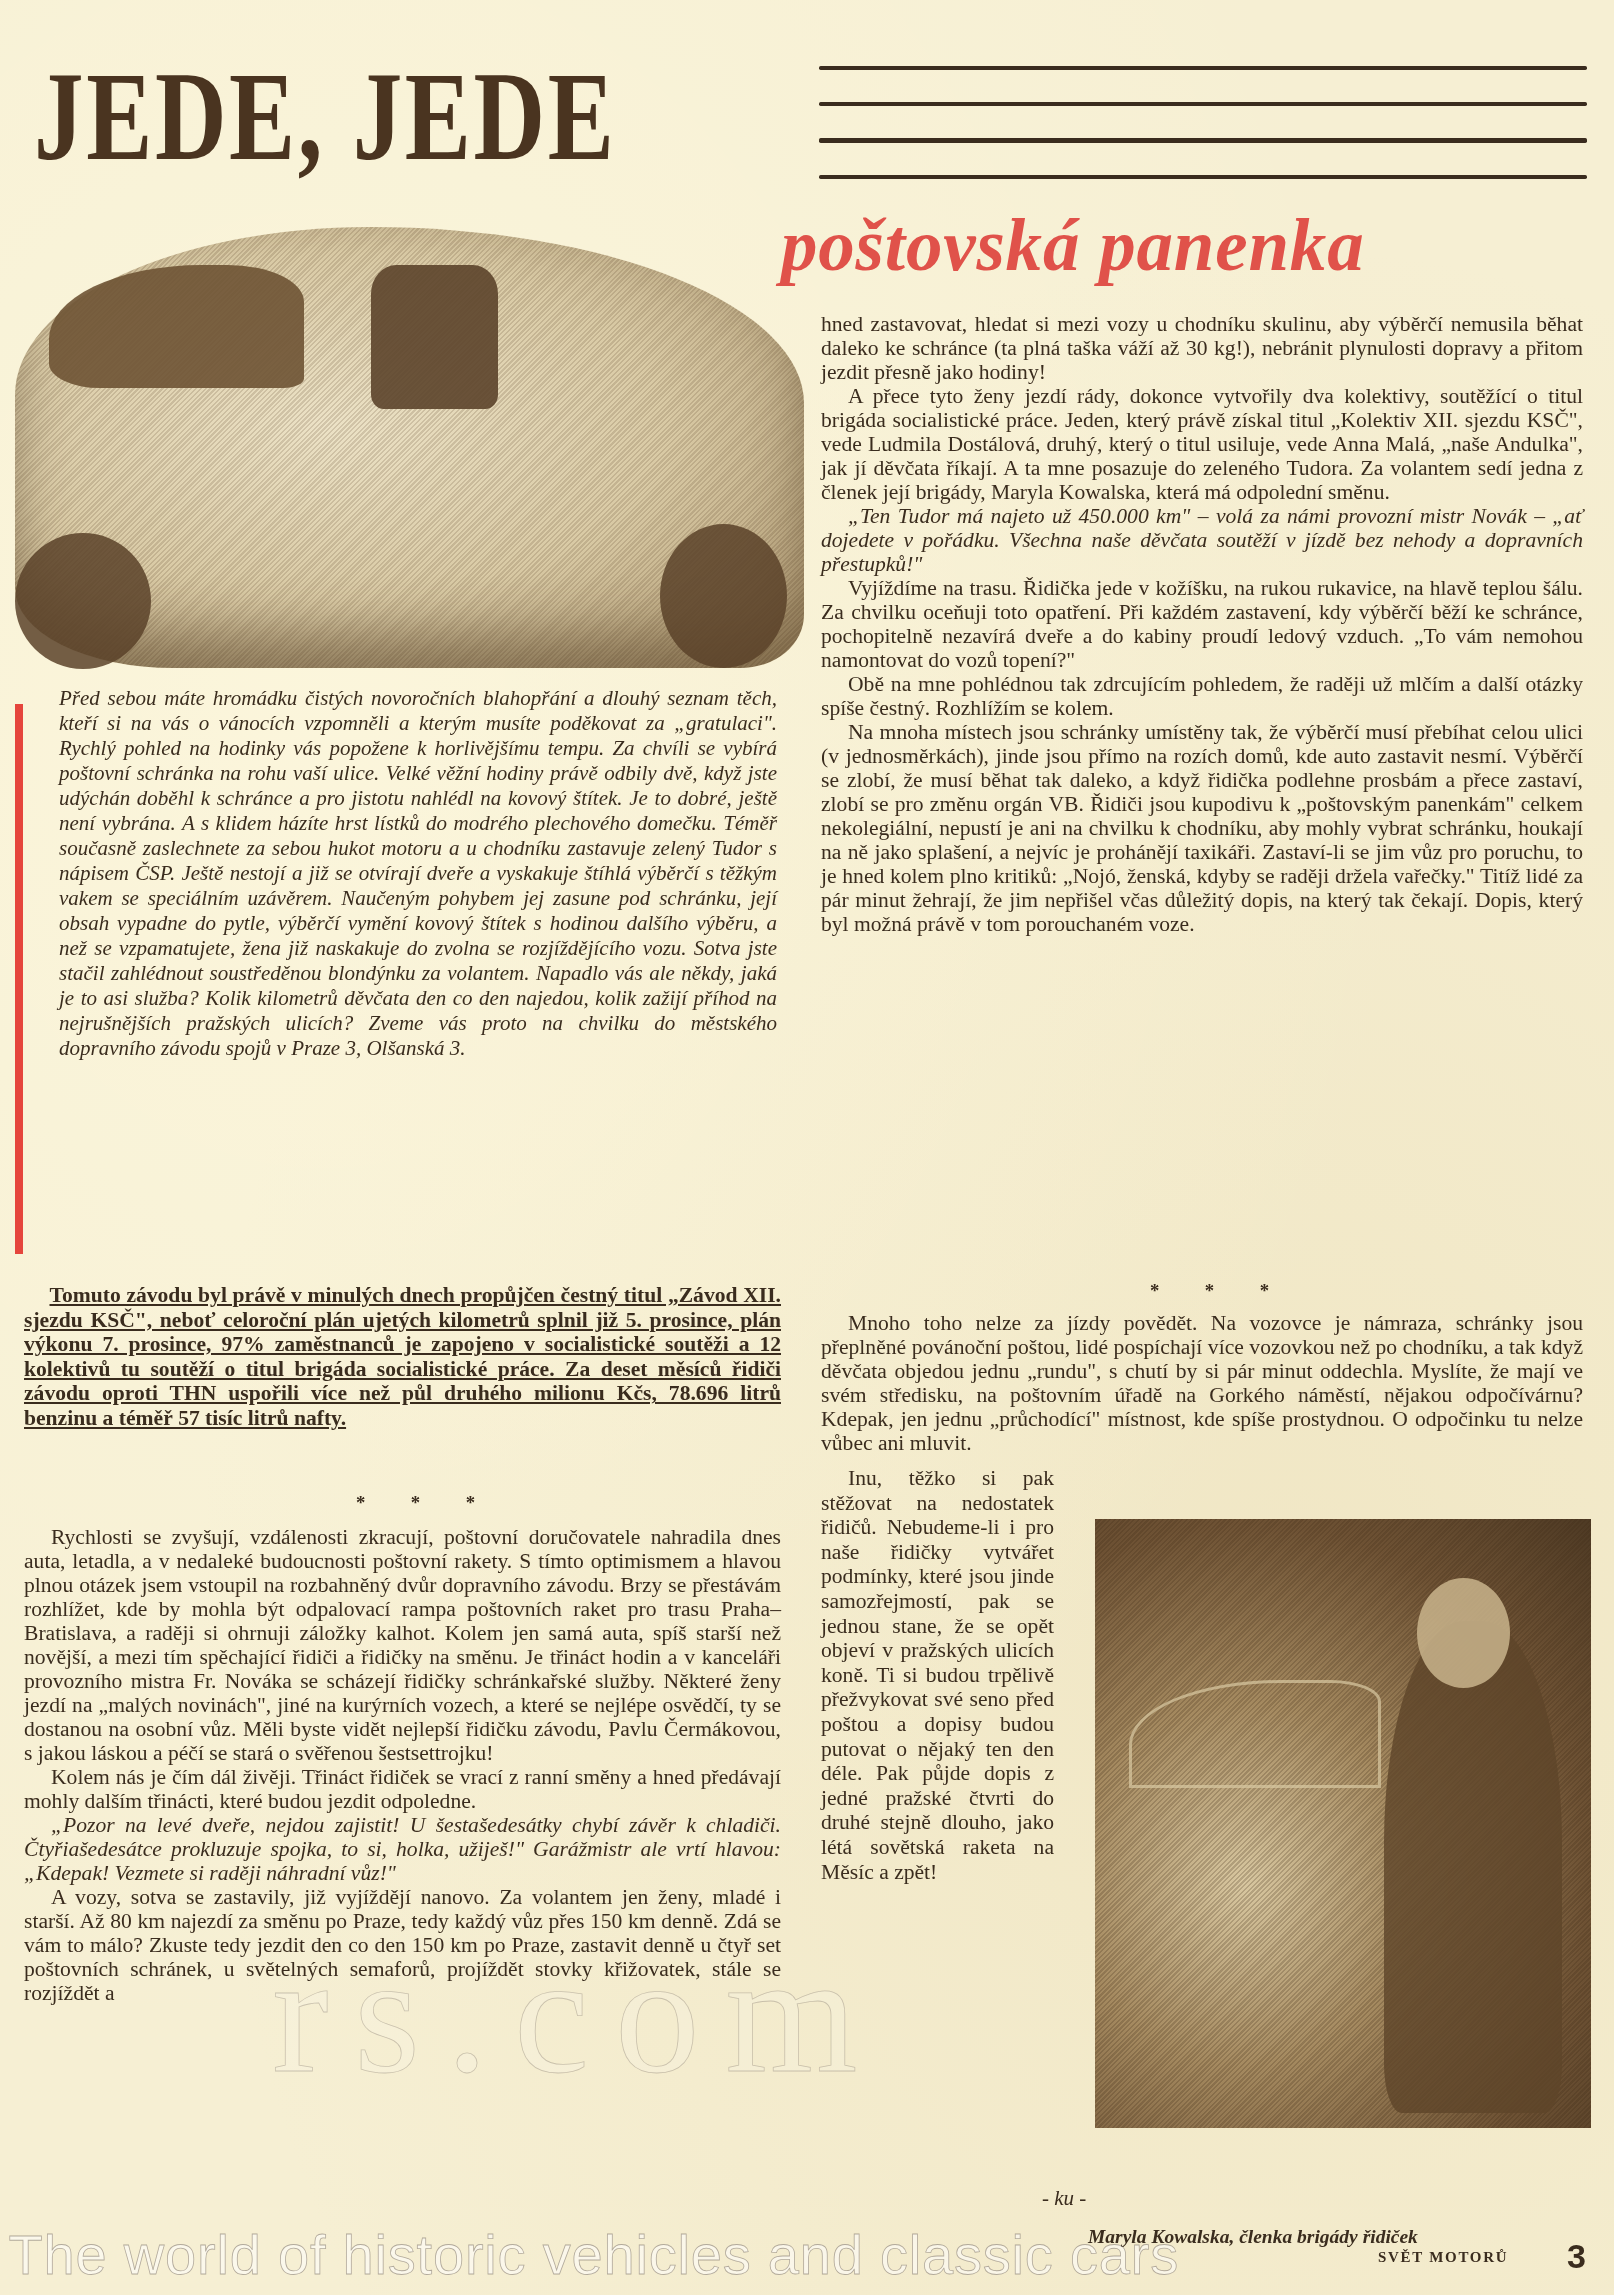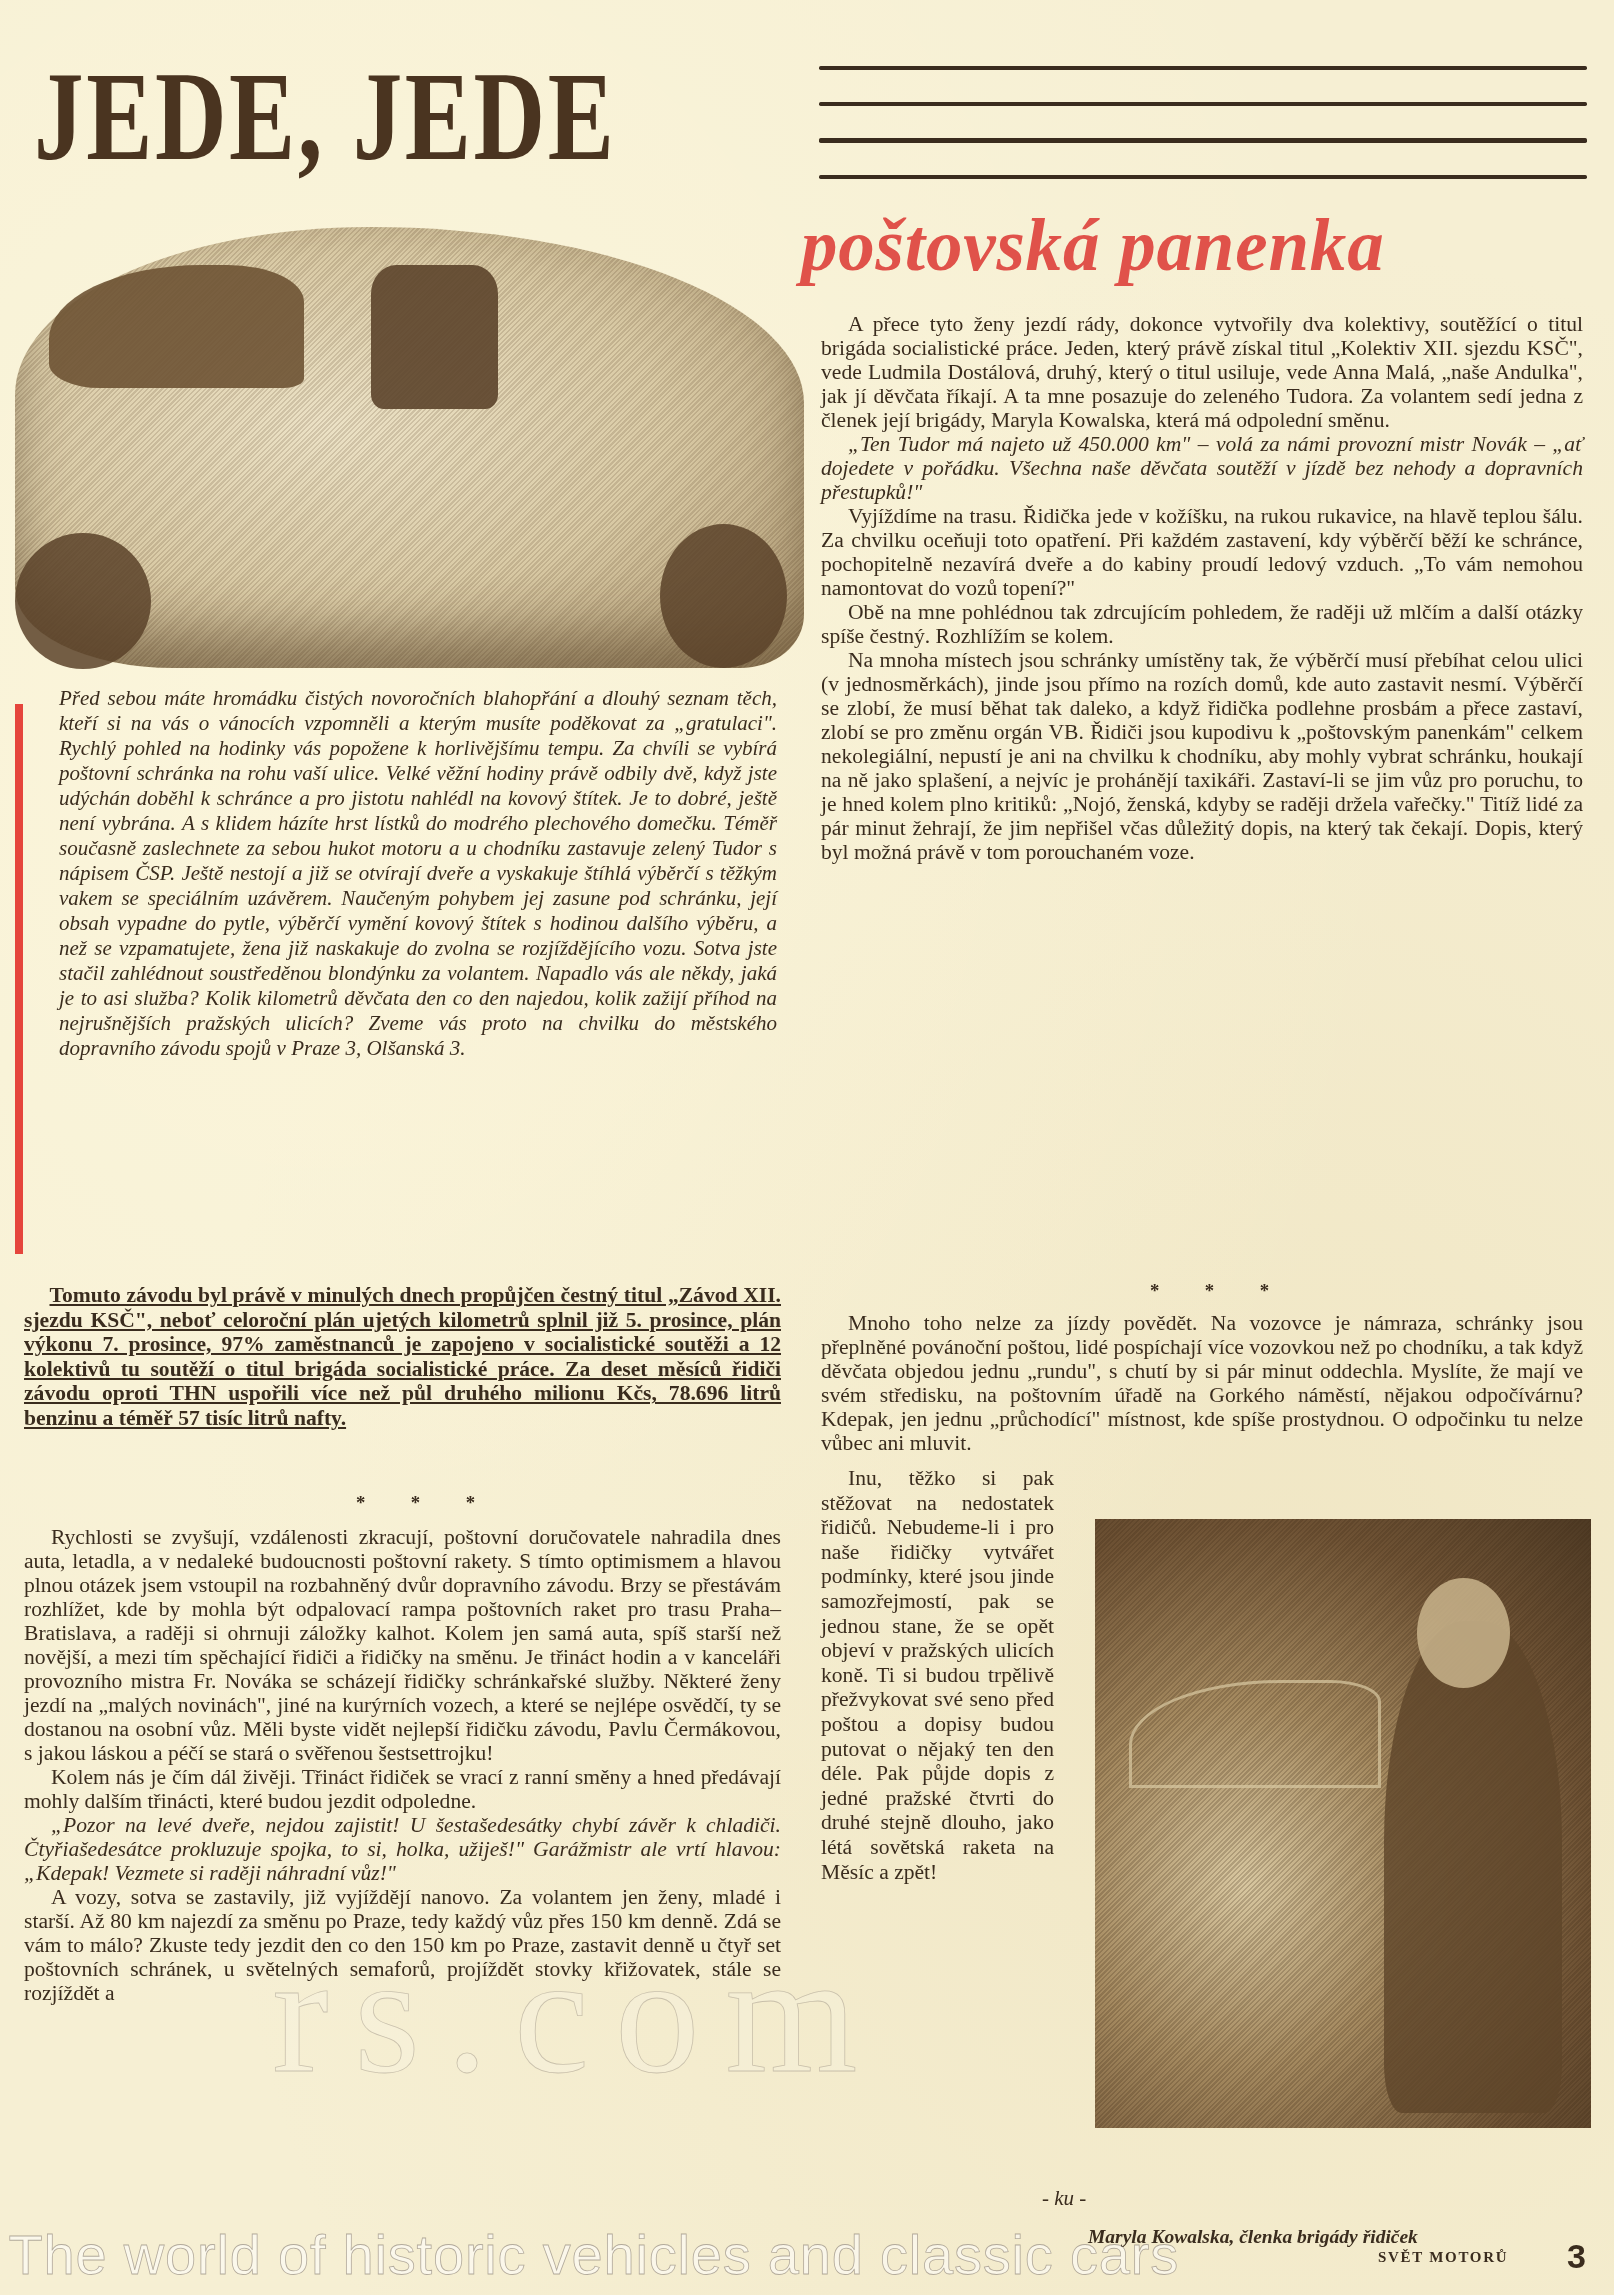--- a/index.html
+++ b/index.html
@@ -9,21 +9,21 @@
     background:
       radial-gradient(ellipse at 20% 30%, rgba(255,250,225,0.6), transparent 60%),
       radial-gradient(ellipse at 80% 70%, rgba(230,215,170,0.35), transparent 60%),
       #f6efd3;}
   .headline{position:absolute;left:34px;top:53px;font-family:"Liberation Serif","DejaVu Serif",serif;
     font-weight:bold;font-size:127px;letter-spacing:3.4px;color:#4a3420;line-height:1;
     transform:scaleX(0.78);transform-origin:left top;white-space:nowrap;}
   .rules{position:absolute;left:819px;top:66px;width:768px;}
   .rules div{height:4.2px;background:#3a2c1e;margin-bottom:32px;border-radius:1.7px;}
   .subhead{position:absolute;left:781px;top:204px;font-family:"Liberation Serif","DejaVu Serif",serif;
-    font-style:italic;font-weight:bold;font-size:73px;color:#e0524a;letter-spacing:0.8px;white-space:nowrap;margin-left:20px;}
+    font-style:italic;font-weight:bold;font-size:73px;color:#e0524a;letter-spacing:0.8px;white-space:nowrap;}
   .photo-van{position:absolute;left:15.3px;top:227px;width:789px;height:441px;
     border-radius:45% 55% 8% 20% / 38% 40% 12% 18%;
     background:
       repeating-linear-gradient(135deg, rgba(90,65,40,0.18) 0 1.7px, transparent 1.7px 3.4px),
       radial-gradient(ellipse at 40% 45%, #ece2c6 0%, #d9caa5 50%, #a8916a 100%);
     box-shadow: inset 0 -34px 51px rgba(80,60,35,0.45);}
   .van-window1{position:absolute;left:34px;top:38px;width:255px;height:123px;background:#6e5334;
     border-radius:60% 30% 8% 20%;opacity:.9;}
   .van-window2{position:absolute;left:356px;top:38px;width:127px;height:144px;background:#5c442b;border-radius:20% 20% 10% 10%;opacity:.9;}
   .van-wheel1{position:absolute;left:0;top:306px;width:136px;height:136px;background:#5a4229;border-radius:50%;opacity:.85;}
@@ -83,20 +83,21 @@
   <div class="stars" style="left:356px;top:1492px;">* * *</div>
 
   <div class="col left2">
     <p>Rychlosti se zvyšují, vzdálenosti zkracují, poštovní doručovatele nahradila dnes auta, letadla, a v nedaleké budoucnosti poštovní rakety. S tímto optimismem a hlavou plnou otázek jsem vstoupil na rozbahněný dvůr dopravního závodu. Brzy se přestávám rozhlížet, kde by mohla být odpalovací rampa poštovních raket pro trasu Praha–Bratislava, a raději si ohrnuji záložky kalhot. Kolem jen samá auta, spíš starší než novější, a mezi tím spěchající řidiči a řidičky na směnu. Je třináct hodin a v kanceláři provozního mistra Fr. Nováka se scházejí řidičky schránkařské služby. Některé ženy jezdí na „malých novinách", jiné na kurýrních vozech, a které se nejlépe osvědčí, ty se dostanou na osobní vůz. Měli byste vidět nejlepší řidičku závodu, Pavlu Čermákovou, s jakou láskou a péčí se stará o svěřenou šestsettrojku!</p>
     <p>Kolem nás je čím dál živěji. Třináct řidiček se vrací z ranní směny a hned předávají mohly dalším třinácti, které budou jezdit odpoledne.</p>
     <p style="font-style:italic">„Pozor na levé dveře, nejdou zajistit! U šestašedesátky chybí závěr k chladiči. Čtyřiašedesátce prokluzuje spojka, to si, holka, užiješ!" Garážmistr ale vrtí hlavou: „Kdepak! Vezmete si raději náhradní vůz!"</p>
     <p>A vozy, sotva se zastavily, již vyjíždějí nanovo. Za volantem jen ženy, mladé i starší. Až 80 km najezdí za směnu po Praze, tedy každý vůz přes 150 km denně. Zdá se vám to málo? Zkuste tedy jezdit den co den 150 km po Praze, zastavit denně u čtyř set poštovních schránek, u světelných semaforů, projíždět stovky křižovatek, stále se rozjíždět a</p>
   </div>
 
   <div class="col right1">
+    <p class="noindent">hned zastavovat, hledat si mezi vozy u chodníku skulinu, aby výběrčí nemusila běhat daleko ke schránce (ta plná taška váží až 30 kg!), nebránit plynulosti dopravy a přitom jezdit přesně jako hodiny!</p>
     <p>A přece tyto ženy jezdí rády, dokonce vytvořily dva kolektivy, soutěžící o titul brigáda socialistické práce. Jeden, který právě získal titul „Kolektiv XII. sjezdu KSČ", vede Ludmila Dostálová, druhý, který o titul usiluje, vede Anna Malá, „naše Andulka", jak jí děvčata říkají. A ta mne posazuje do zeleného Tudora. Za volantem sedí jedna z členek její brigády, Maryla Kowalska, která má odpolední směnu.</p>
     <p style="font-style:italic">„Ten Tudor má najeto už 450.000 km" – volá za námi provozní mistr Novák – „ať dojedete v pořádku. Všechna naše děvčata soutěží v jízdě bez nehody a dopravních přestupků!"</p>
     <p>Vyjíždíme na trasu. Řidička jede v kožíšku, na rukou rukavice, na hlavě teplou šálu. Za chvilku oceňuji toto opatření. Při každém zastavení, kdy výběrčí běží ke schránce, pochopitelně nezavírá dveře a do kabiny proudí ledový vzduch. „To vám nemohou namontovat do vozů topení?"</p>
     <p>Obě na mne pohlédnou tak zdrcujícím pohledem, že raději už mlčím a další otázky spíše čestný. Rozhlížím se kolem.</p>
     <p>Na mnoha místech jsou schránky umístěny tak, že výběrčí musí přebíhat celou ulici (v jednosměrkách), jinde jsou přímo na rozích domů, kde auto zastavit nesmí. Výběrčí se zlobí, že musí běhat tak daleko, a když řidička podlehne prosbám a přece zastaví, zlobí se pro změnu orgán VB. Řidiči jsou kupodivu k „poštovským panenkám" celkem nekolegiální, nepustí je ani na chvilku k chodníku, aby mohly vybrat schránku, houkají na ně jako splašení, a nejvíc je prohánějí taxikáři. Zastaví-li se jim vůz pro poruchu, to je hned kolem plno kritiků: „Nojó, ženská, kdyby se raději držela vařečky." Titíž lidé za pár minut žehrají, že jim nepřišel včas důležitý dopis, na který tak čekají. Dopis, který byl možná právě v tom porouchaném voze.</p>
   </div>
 
   <div class="stars" style="left:1150px;top:1280px;">* * *</div>
 
   <div class="col right2">

